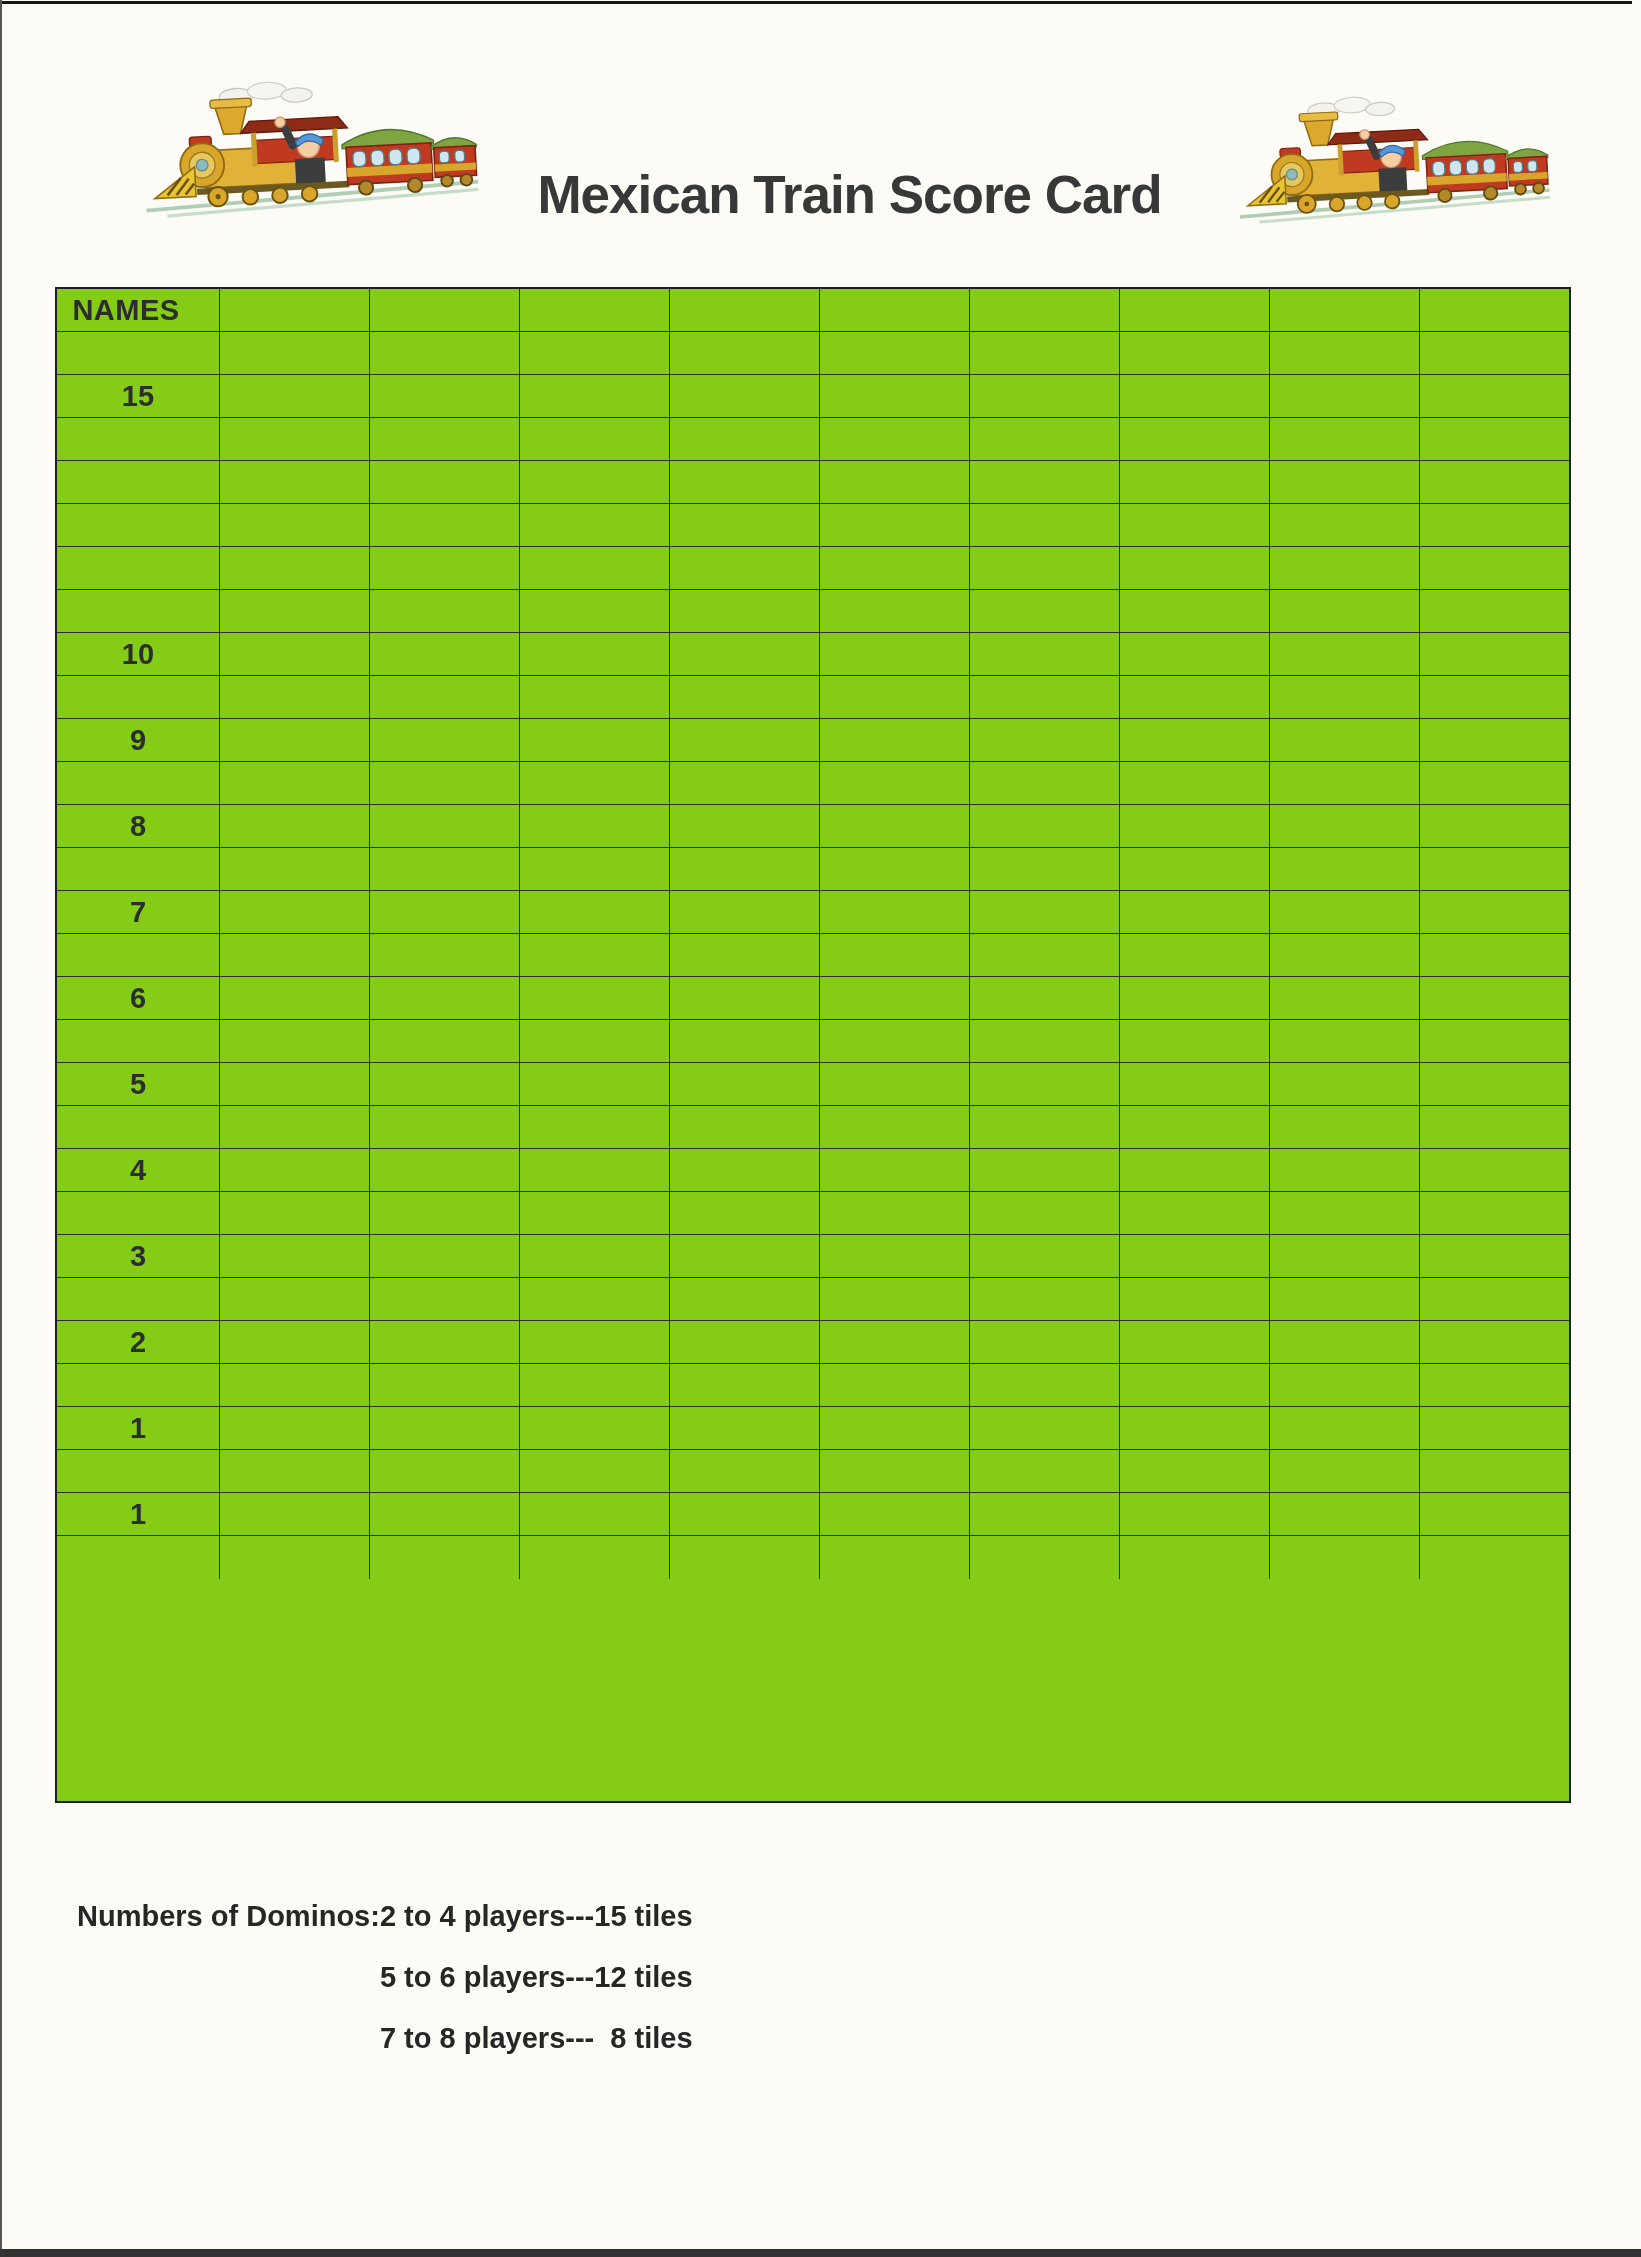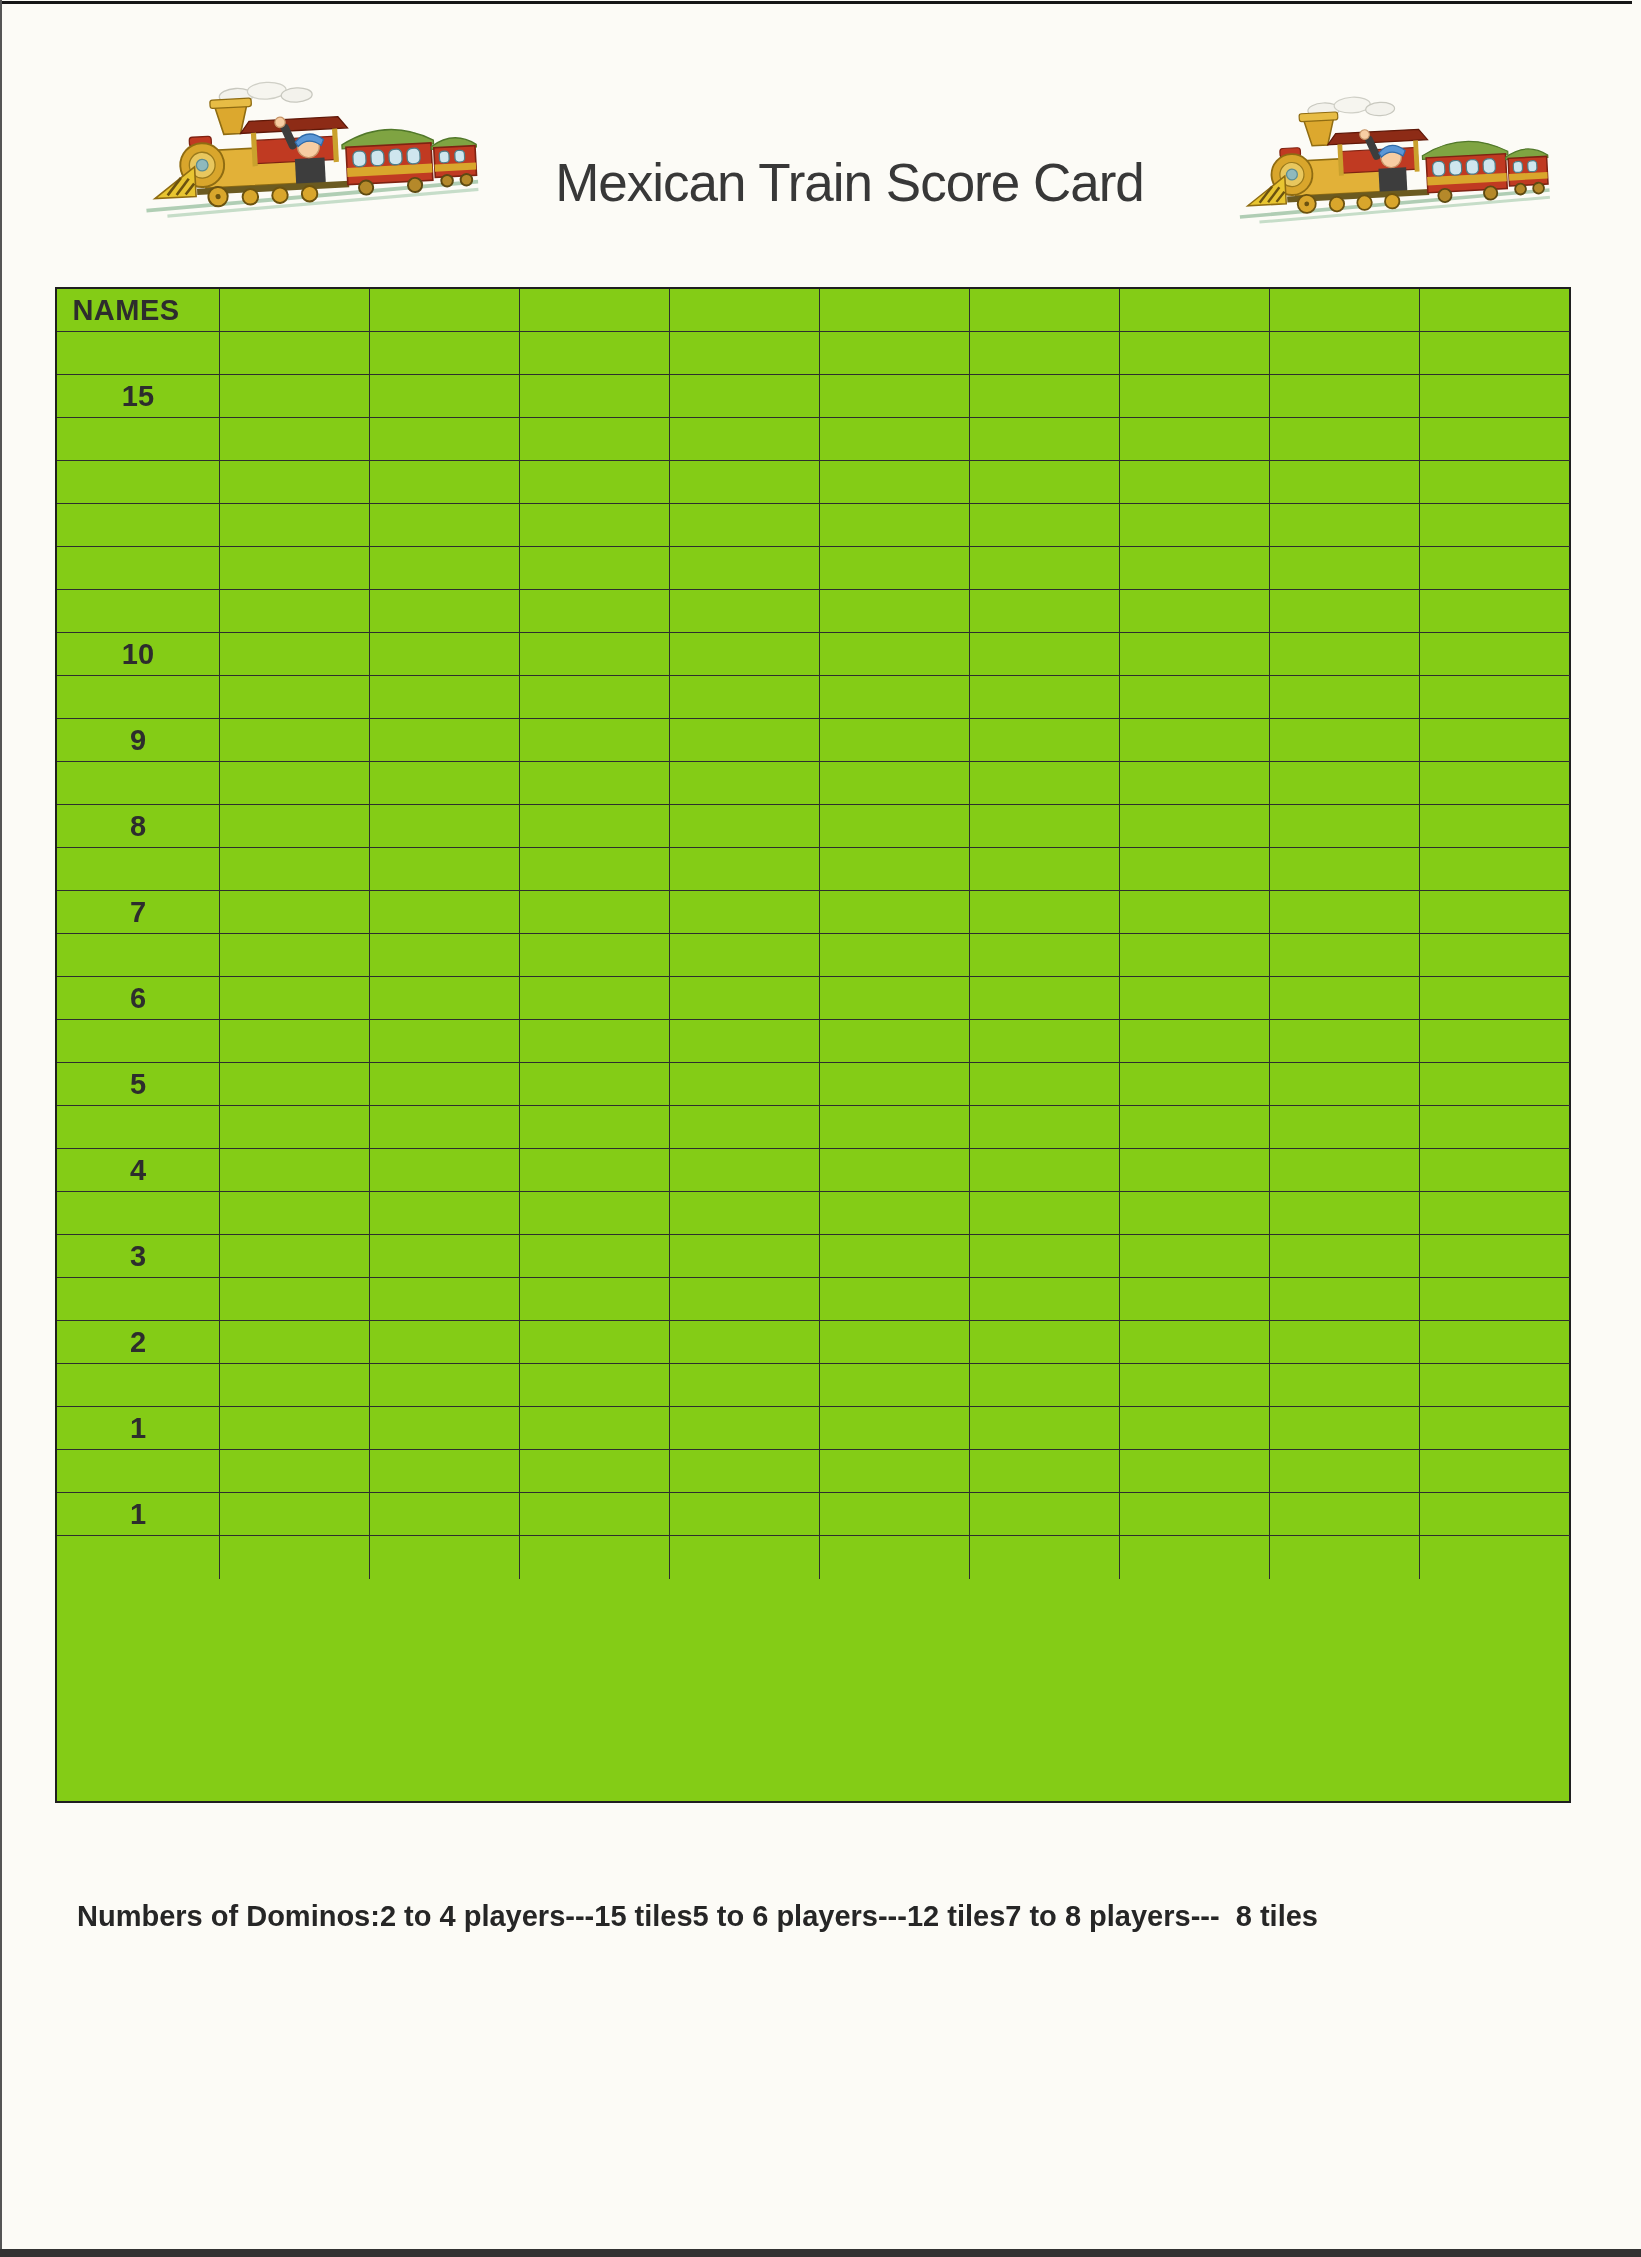--- a/index.html
+++ b/index.html
@@ -9,23 +9,23 @@
     font-family:"Liberation Sans", sans-serif;
     color:#2d2d2d;
   }
   
   .edge-top{position:absolute;top:1px;left:0;width:1632px;height:2.9px;background:#161616;}
   .edge-left{position:absolute;top:0;left:0;width:1.9px;height:2257px;background:#555;}
   .edge-bottom{position:absolute;bottom:0;left:0;width:1641px;height:7.7px;background:#333;}
 
   
   .page-title{
-    position:absolute;top:152px;left:0;width:1641px;box-sizing:border-box;
+    position:absolute;top:164px;left:0;width:1641px;box-sizing:border-box;
     padding-left:58px;text-align:center;
-    font-size:53px;font-weight:400;letter-spacing:-1px;color:#383838;
+    font-size:53px;font-weight:700;letter-spacing:-1px;color:#383838;
     white-space:nowrap;
   }
   .train{position:absolute;}
   .train-left{left:143px;top:56px;width:336px;height:185px;}
   .train-right{left:1237px;top:73px;width:313px;height:172px;}
 
   
   .score-table{
     position:absolute;left:55px;top:287px;width:1516px;height:1516px;
     box-sizing:border-box;border:2.9px solid #1f1f1f;background:#84cc16;
@@ -38,21 +38,21 @@
   .trow:last-child .cell{border-bottom:none;}
   .cell.label{
     display:flex;align-items:center;justify-content:center;
     font-size:29px;font-weight:600;color:#2d2d2d;
   }
   .cell.label.left{justify-content:flex-start;padding-left:15.4px;letter-spacing:0.5px;}
 
   
   .footer-note{position:absolute;left:77px;top:1886px;display:flex;}
   .footer-heading{font-size:29px;font-weight:700;line-height:61px;color:#262626;white-space:pre;}
-  .footer-lines{display:flex;}
+  .footer-lines{display:flex;flex-direction:column;}
   .footer-line{font-size:29px;font-weight:700;line-height:61px;color:#262626;white-space:pre;}
 </style>
 </head>
 <body>
 
 <div class="edge-top"></div>
 <div class="edge-left"></div>
 <div class="edge-bottom"></div>
 
 <svg width="0" height="0" style="position:absolute" aria-hidden="true">

